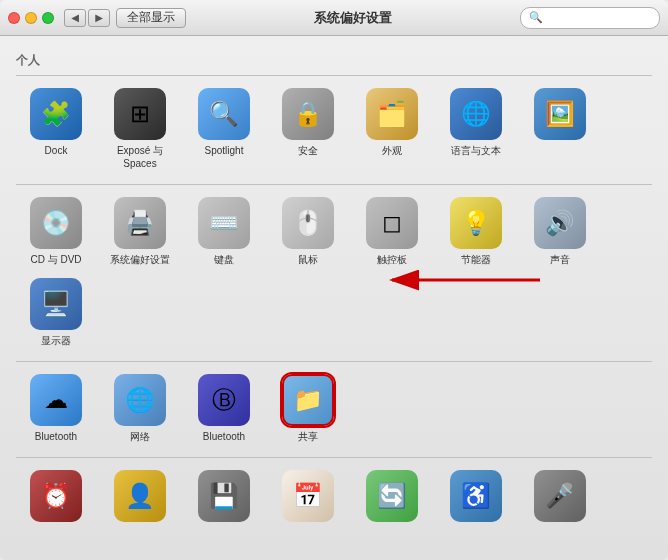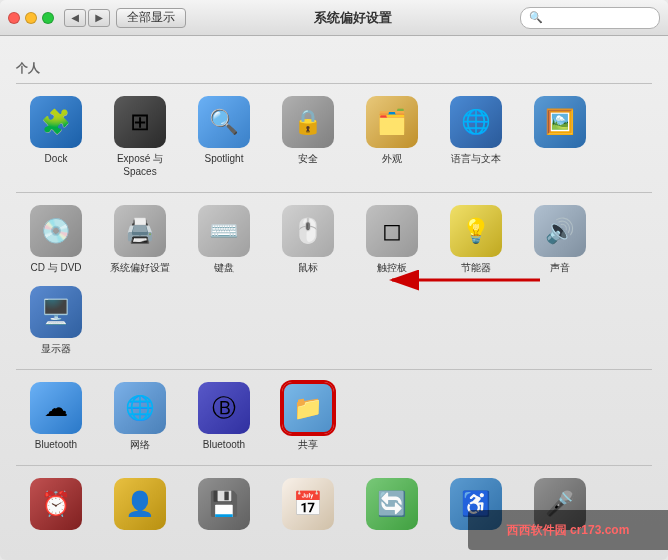--- a/index.html
+++ b/index.html
@@ -111,21 +111,21 @@
       flex: 1;
       overflow-y: auto;
       padding: 12px 16px 0 16px;
     }
 
     .section-label {
       font-size: 12px;
       font-weight: bold;
       color: #666;
       margin-bottom: 6px;
-      margin-top: 12px;
+      margin-top: 4px;
     }
 
     .section-divider {
       border: none;
       border-top: 1px solid #c0c0c0;
       margin-bottom: 8px;
     }
 
     .icon-grid {
       display: flex;
@@ -375,14 +375,13 @@
 
   <svg class="arrow-svg" style="position:absolute;top:0;left:0;width:668px;height:560px;">
     <defs>
       <marker id="arrowhead" markerWidth="10" markerHeight="7" refX="9" refY="3.5" orient="auto">
         <polygon points="0 0, 10 3.5, 0 7" fill="#cc0000"></polygon>
       </marker>
     </defs>
     <line x1="540" y1="280" x2="392" y2="280" stroke="#cc0000" stroke-width="3" marker-end="url(#arrowhead)"></line>
   </svg>
 
-  <div class="watermark">西西软件园 cr173.com</div>
 </div>
 
 </body></html>

